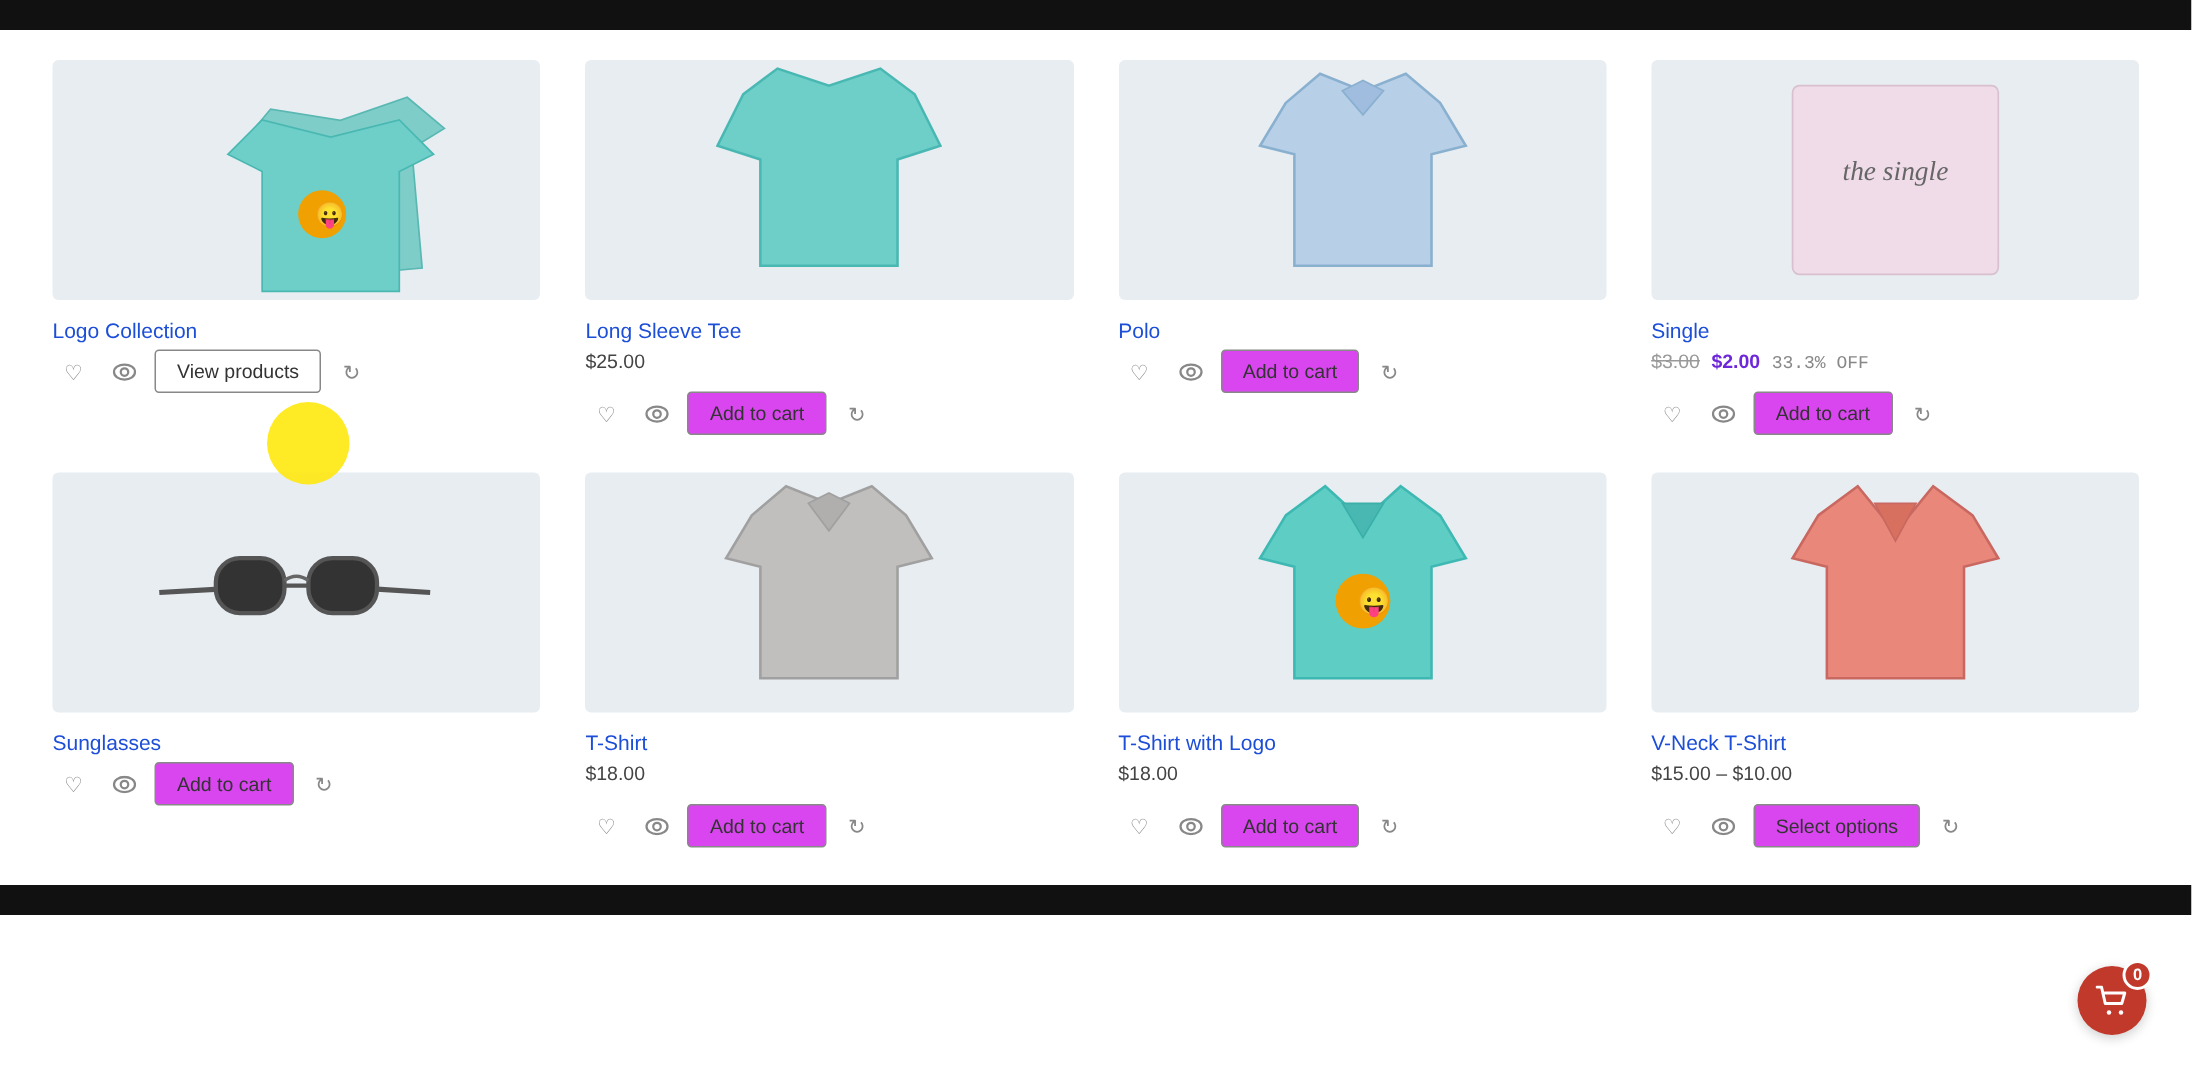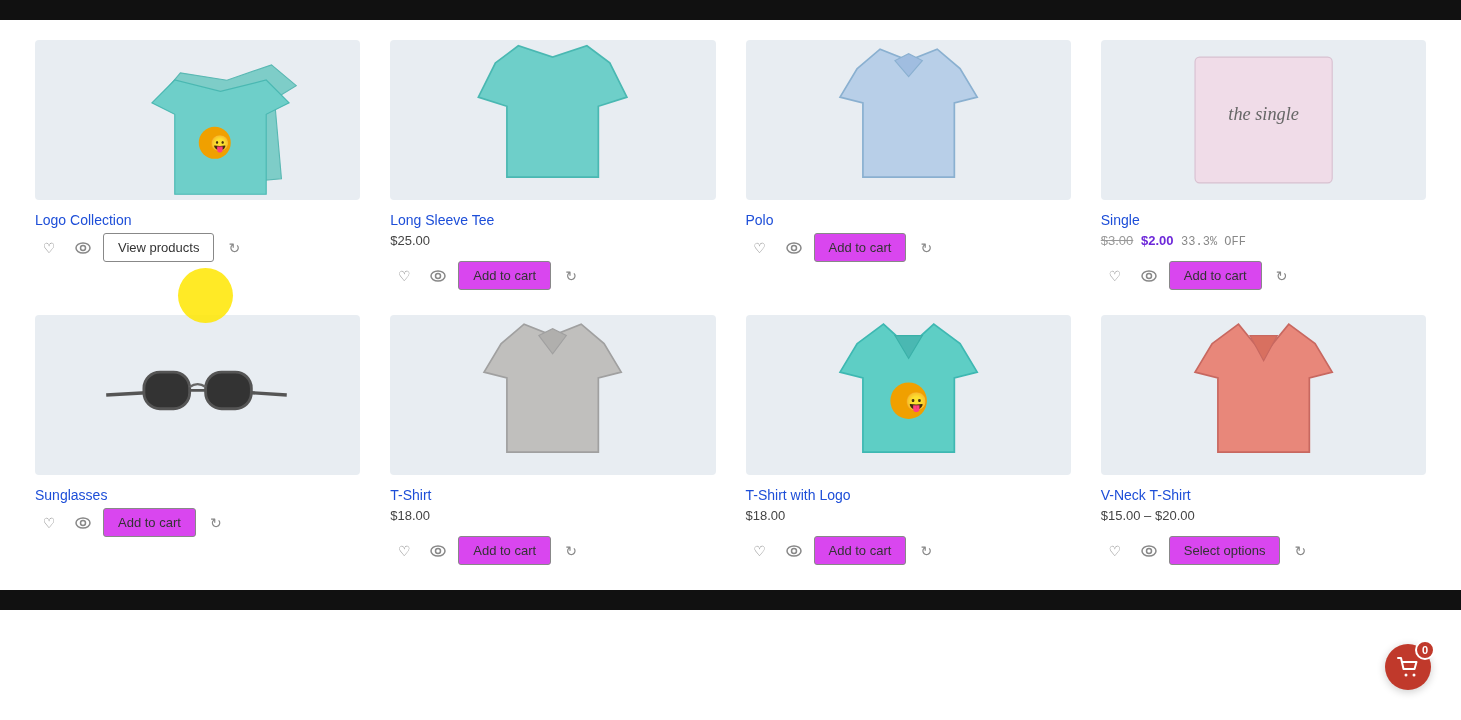--- a/index.html
+++ b/index.html
@@ -343,21 +343,21 @@
       </div>
 
       <div class="product-card">
         <div class="product-image-wrapper">
           <svg viewBox="0 0 200 140" xmlns="http://www.w3.org/2000/svg">
             <polygon points="55,25 78,8 100,35 122,8 145,25 160,50 140,55 140,120 60,120 60,55 40,50" fill="#e8877a" stroke="#c86860" stroke-width="1.5"></polygon>
             <polygon points="88,18 100,40 112,18" fill="#d87060" stroke="#c86860" stroke-width="1"></polygon>
           </svg>
         </div>
         <div class="product-name">V-Neck T-Shirt</div>
-        <div class="price-row">$15.00 – $20.00</div>
+        <div class="price-row">$15.00 – $10.00</div>
         <div class="action-row">
           <button class="icon-btn">♡</button>
           <button class="icon-btn">
             <svg width="16" height="12" viewBox="0 0 16 12" fill="none">
                 <ellipse cx="8" cy="6" rx="7" ry="5" stroke="#888" stroke-width="1.5"></ellipse>
                 <circle cx="8" cy="6" r="2.5" stroke="#888" stroke-width="1.5"></circle>
               </svg>
           </button>
           <button class="btn-cart">Select options</button>
           <button class="icon-btn">↻</button>

